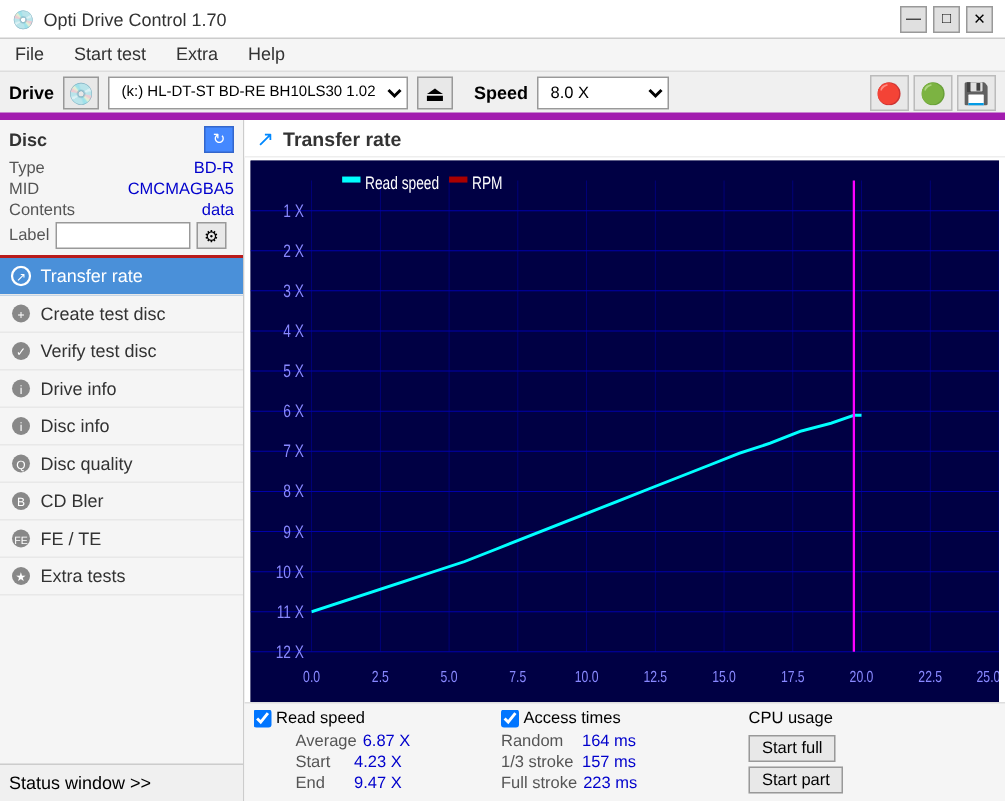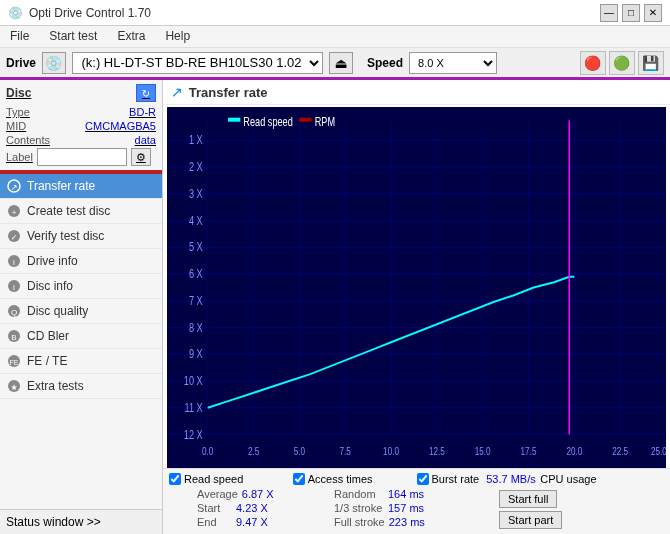--- a/index.html
+++ b/index.html
@@ -9,37 +9,37 @@
     .title-bar { background: #fff; border-bottom: 1px solid #ccc; display: flex; align-items: center; justify-content: space-between; padding: 4px 8px; height: 26px; }
     .title-bar-left { display: flex; align-items: center; gap: 6px; font-size: 12px; color: #333; }
     .title-bar-right { display: flex; gap: 4px; }
     .title-btn { width: 18px; height: 18px; background: #e0e0e0; border: 1px solid #999; cursor: pointer; font-size: 10px; display: flex; align-items: center; justify-content: center; }
     
     
     .menu-bar { background: #f5f5f5; border-bottom: 1px solid #ddd; display: flex; padding: 2px 6px; height: 22px; gap: 12px; }
     .menu-item { font-size: 12px; cursor: pointer; padding: 1px 4px; color: #333; }
     
     
-    .drive-bar { background: #f0f0f0; border-bottom: 3px solid #a21caf; display: flex; align-items: center; padding: 3px 6px; height: 32px; gap: 6px; }
+    .drive-bar { background: #f0f0f0; border-bottom: 5px solid #a21caf; display: flex; align-items: center; padding: 3px 6px; height: 32px; gap: 6px; }
     .drive-label { font-size: 12px; font-weight: bold; }
-    .drive-select { height: 22px; font-size: 13px; border: 1px solid #999; background: white; padding: 0 4px; min-width: 180px; text-align: center; }
+    .drive-select { height: 22px; font-size: 10px; border: 1px solid #999; background: white; padding: 0 4px; min-width: 180px; }
     .drive-btn { width: 24px; height: 22px; background: #e8e8e8; border: 1px solid #999; cursor: pointer; display: flex; align-items: center; justify-content: center; font-size: 14px; }
     .speed-label { font-size: 12px; font-weight: bold; margin-left: 8px; }
     .speed-select { height: 22px; font-size: 11px; border: 1px solid #999; background: white; padding: 0 4px; width: 88px; }
     .toolbar-icons { display: flex; gap: 3px; margin-left: auto; }
     .toolbar-icon { width: 26px; height: 24px; background: #e8e8e8; border: 1px solid #bbb; cursor: pointer; display: flex; align-items: center; justify-content: center; font-size: 14px; }
     
     
     .main { display: flex; height: calc(534px - 26px - 22px - 32px); }
     
     
     .left-panel { width: 163px; background: #f5f5f5; border-right: 1px solid #ccc; display: flex; flex-direction: column; flex-shrink: 0; }
     
     
-    .disc-section { padding: 4px 6px; border-bottom: 4px solid #b91c1c; text-decoration: underline; }
+    .disc-section { padding: 4px 6px; border-bottom: 2px solid #b91c1c; }
     .disc-section-header { display: flex; align-items: center; justify-content: space-between; margin-bottom: 4px; }
     .disc-label { font-size: 12px; font-weight: bold; color: #333; }
     .disc-icon { width: 20px; height: 18px; background: #4488ff; border: 1px solid #3366cc; cursor: pointer; display: flex; align-items: center; justify-content: center; color: white; font-size: 10px; }
     .disc-row { display: flex; justify-content: space-between; align-items: center; margin-bottom: 2px; }
     .disc-key { font-size: 11px; color: #555; }
     .disc-val { font-size: 11px; color: #0000cc; }
     .label-row { display: flex; align-items: center; gap: 4px; margin-top: 2px; }
     .label-input { height: 18px; border: 1px solid #999; background: white; width: 90px; font-size: 11px; }
     .label-btn { width: 20px; height: 18px; background: #e8e8e8; border: 1px solid #999; cursor: pointer; display: flex; align-items: center; justify-content: center; }
     
@@ -312,25 +312,20 @@
       <div class="checkboxes-row">
         <div class="checkbox-item">
           <input type="checkbox" checked="" style="">
           <span>Read speed</span>
         </div>
         <div class="checkbox-item">
           <input type="checkbox" checked="" style="">
           <span>Access times</span>
         </div>
         <div class="checkbox-item">
-          <input type="checkbox" checked="" style="">
-          <span>Burst rate</span>
-          <span class="burst-val">53.7 MB/s</span>
-        </div>
-        <div class="checkbox-item">
           <span>CPU usage</span>
         </div>
       </div>
 
       <div class="stats-rows">
         <div class="stats-col">
           <div class="stats-row">
             <span class="stats-key">Average</span>
             <span class="stats-val">6.87 X</span>
           </div>

